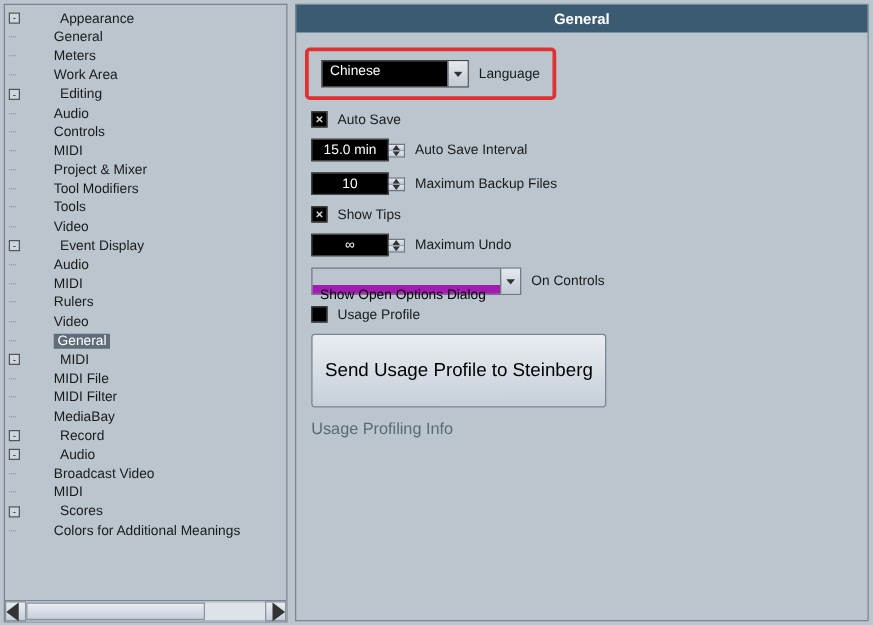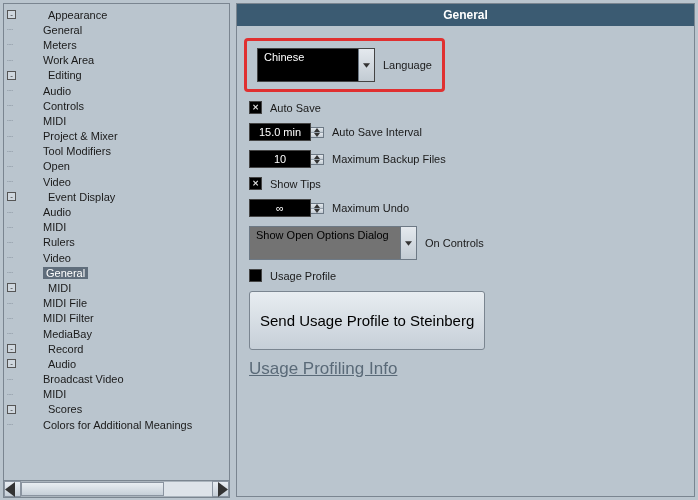--- a/index.html
+++ b/index.html
@@ -141,35 +141,36 @@
     border-radius: 4px;
     padding: 7px 10px;
     display: inline-flex;
     align-items: center;
     gap: 8px;
     margin-left: -5px;
   }
   .dropdown {
     display: inline-flex;
     align-items: stretch;
-    height: 34px;
+    height: 22px;
     border: 1px solid #444;
   }
   .dropdown .dd-value {
     background: #000;
     color: #fff;
     min-width: 100px;
     padding: 1px 6px;
     font-size: 11px;
     line-height: 14px;
   }
   .dropdown.light .dd-value {
-    background: #737373;
+    background: #a21caf;
     color: #000;
     border: none;
+    margin-top: 13px;
   }
   .dd-btn {
     width: 16px;
     background: linear-gradient(#e4e9ee, #c2cbd3);
     border-left: 1px solid #6d7985;
     display: flex;
     align-items: center;
     justify-content: center;
   }
   .dd-btn svg { width: 7px; height: 5px; }
@@ -227,22 +228,21 @@
   .btn {
     background: linear-gradient(#e8edf1, #c6cfd8);
     border: 1px solid #7a8590;
     border-radius: 3px;
     padding: 20px 10px;
     font-size: 15px;
     cursor: pointer;
   }
   .link {
     color: #5a6a78;
-    text-decoration: underline;
-    font-size: 17px;
+    font-size: 13px;
     cursor: pointer;
   }
   .row-label { font-size: 11px; color: #1a1a1a; }
 </style>
 </head>
 <body>
 
 <div class="app">
 
   <div class="tree-panel">
@@ -309,21 +309,21 @@
                 </li>
               <li>
                   <div class="node-row">
                     <span class="dots-prefix">┈</span>
                     <span class="label">Tool Modifiers</span>
                   </div>
                 </li>
               <li>
                   <div class="node-row">
                     <span class="dots-prefix">┈</span>
-                    <span class="label">Open</span>
+                    <span class="label">Tools</span>
                   </div>
                 </li>
               <li>
                   <div class="node-row">
                     <span class="dots-prefix">┈</span>
                     <span class="label">Video</span>
                   </div>
                 </li>
             </ul>
           </li>

